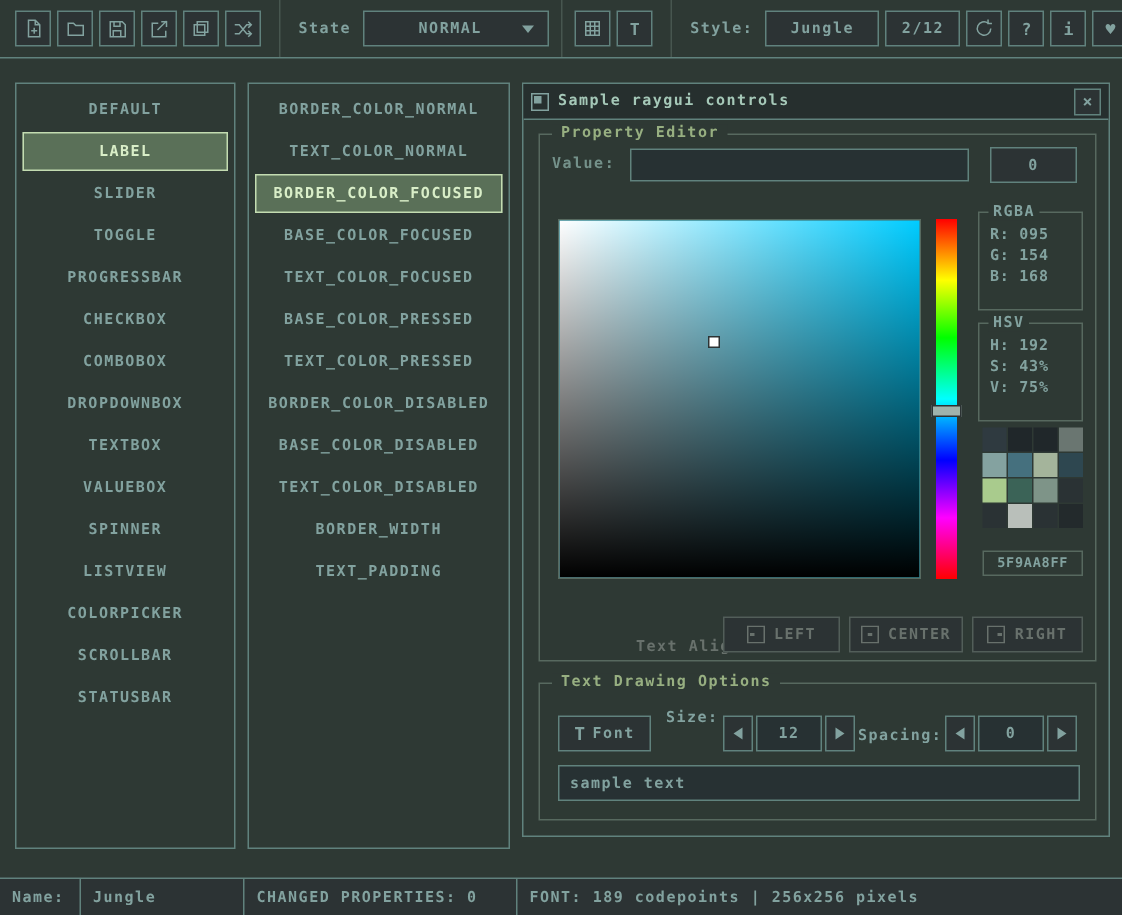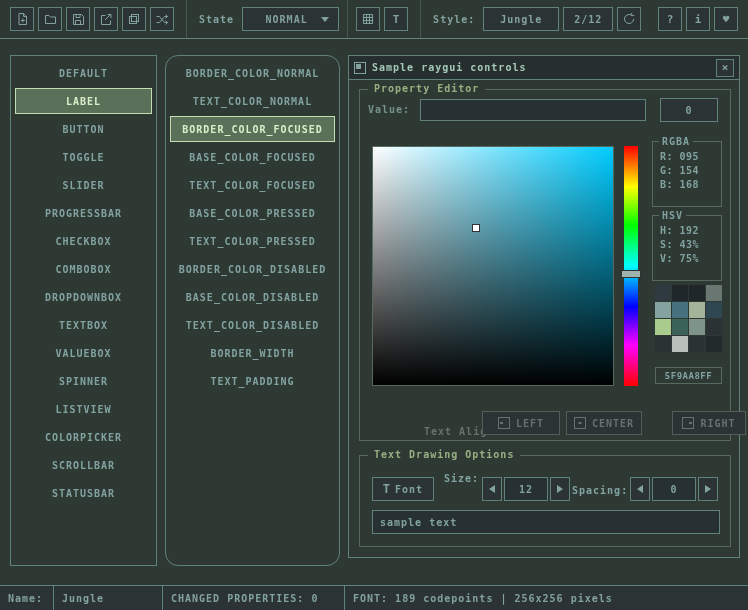--- a/index.html
+++ b/index.html
@@ -13,35 +13,35 @@
   svg { display:block; }
 
   
   .toolbar { position:absolute; left:0; top:0; width:748px; height:39px;
     border-bottom:1px solid #60827d; display:flex; align-items:center; padding:0 10px; }
   .icon-btn { width:24px; height:24px; background:#2c3334; border:1px solid #60827d;
     display:flex; align-items:center; justify-content:center; color:#82a29f;
     margin-right:4px; cursor:pointer; flex:0 0 auto; }
   .vsep { width:1px; height:38px; background:#47564f; margin:0 8px; flex:0 0 auto; }
   .tb-label { margin:0 8px 0 4px; flex:0 0 auto; }
-  .dropdown { width:97px; height:24px; background:#2c3334; border:1px solid #60827d;
+  .dropdown { width:124px; height:24px; background:#2c3334; border:1px solid #60827d;
     display:flex; align-items:center; justify-content:space-between; padding:0 9px;
     cursor:pointer; flex:0 0 auto; }
   .dd-arrow { width:0; height:0; border-left:4px solid transparent;
     border-right:4px solid transparent; border-top:5px solid #82a29f; }
   .tb-btn { height:24px; background:#2c3334; border:1px solid #60827d; color:#82a29f;
     display:flex; align-items:center; justify-content:center; padding:0 10px;
     margin-right:4px; cursor:pointer; flex:0 0 auto; }
   .spacer { flex:1 1 auto; }
   .glyph { font-size:11px; letter-spacing:0; }
 
   
   .panel { position:absolute; top:55px; border:1px solid #60827d; padding-top:2px; background:#2e3934; }
   #controls-panel { left:10px; width:147px; height:511px; }
-  #props-panel { left:165px; width:175px; height:511px;border-radius:13px; }
+  #props-panel { left:165px; width:175px; height:511px; }
   .list-item { height:26px; margin:2px 4px; display:flex; align-items:center;
     justify-content:center; border:1px solid transparent; cursor:pointer; white-space:nowrap; }
   .list-item.selected { background:#5a7058; border-color:#c3dcb1; color:#d9eec8; }
 
   
   #window { position:absolute; left:348px; top:55px; width:392px; height:503px;
     border:1px solid #60827d; background:#2e3934; }
   .titlebar { height:24px; background:#262f2e; border-bottom:1px solid #60827d;
     display:flex; align-items:center; gap:6px; padding:0 5px; }
   .title-text { color:#a5c8b8; flex:1 1 auto; }
@@ -86,21 +86,21 @@
   #hex-box { position:absolute; left:295px; top:277px; width:67px; height:17px;
     border:1px solid #57695f; display:flex; align-items:center; justify-content:center;
     font-size:9px; letter-spacing:0.5px; cursor:text; }
 
   #align-label { left:16px; top:336px; color:#68716c;margin-left:48px; }
   .align-btn { position:absolute; top:321px; height:24px; background:#2c3334;
     border:1px solid #525e59; color:#68716c; display:flex; align-items:center;
     justify-content:center; gap:6px; cursor:pointer; }
   #align-left   { left:122px; width:78px; }
   #align-center { left:206px; width:76px; }
-  #align-right  { left:288px; width:74px;margin-left:24px; }
+  #align-right  { left:288px; width:74px; }
 
   #font-btn { position:absolute; left:12px; top:21px; width:62px; height:24px;
     background:#2c3334; border:1px solid #60827d; display:flex; align-items:center;
     justify-content:center; gap:5px; cursor:pointer; }
   .t-glyph { font-size:12px; letter-spacing:0; }
   #size-label { left:84px; top:17px; }
   #spacing-label { left:212px; top:29px; }
   .spin-btn { position:absolute; top:21px; width:20px; height:24px; background:#2c3334;
     border:1px solid #60827d; display:flex; align-items:center; justify-content:center; cursor:pointer; }
   .spin-val { position:absolute; top:21px; width:44px; height:24px; background:#273133;
@@ -222,23 +222,22 @@
       <span class="glyph">i</span>
     </div>
     <div class="icon-btn" style="margin-right:0;">
       <span class="glyph">♥</span>
     </div>
   </div>
 
   <div class="panel" id="controls-panel">
       <div class="list-item">DEFAULT</div>
       <div class="list-item selected">LABEL</div>
-      <div class="list-item">BUTTON</div>
+      <div class="list-item">SLIDER</div>
       <div class="list-item">TOGGLE</div>
-      <div class="list-item">SLIDER</div>
       <div class="list-item">PROGRESSBAR</div>
       <div class="list-item">CHECKBOX</div>
       <div class="list-item">COMBOBOX</div>
       <div class="list-item">DROPDOWNBOX</div>
       <div class="list-item">TEXTBOX</div>
       <div class="list-item">VALUEBOX</div>
       <div class="list-item">SPINNER</div>
       <div class="list-item">LISTVIEW</div>
       <div class="list-item">COLORPICKER</div>
       <div class="list-item">SCROLLBAR</div>

